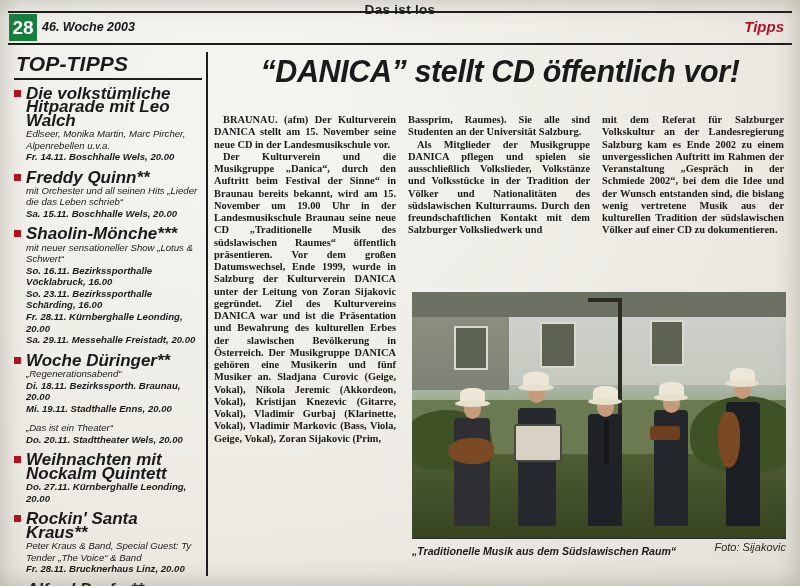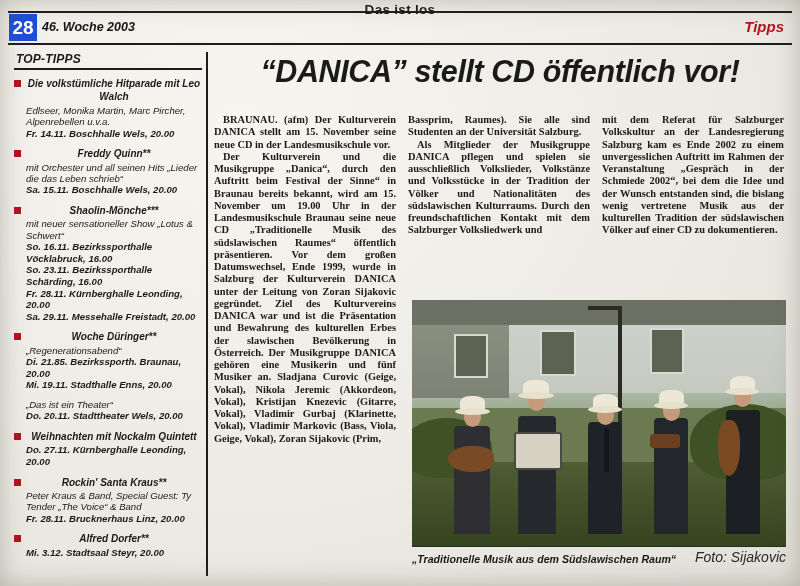--- a/index.html
+++ b/index.html
@@ -39,21 +39,21 @@
   .masthead-rule-bottom {
     position: absolute;
     left: 8px; top: 43px;
     width: 784px; height: 2px;
     background: #1c1c1c;
   }
   .page-num-badge {
     position: absolute;
     left: 9px; top: 14px;
     width: 28px; height: 27px;
-    background: #1d4ed8;
+    background: #15803d;
     color: #fff;
     font-weight: bold;
     font-size: 19px;
     text-align: center;
     line-height: 27px;
     font-family: "Liberation Sans", sans-serif;
   }
   .week-label {
     position: absolute;
     left: 42px; top: 20px;
@@ -80,44 +80,43 @@
     color: #b4121e;
   }
 
   
   .left-col {
     position: absolute;
     left: 14px; top: 52px;
     width: 188px;
   }
   .topt-title {
-    font-size: 12px;
+    font-size: 21px;
     font-weight: bold;
     font-style: italic;
     letter-spacing: .2px;
     margin: 0 0 2px 2px;
   }
   .topt-underline {
     height: 2px;
     background: #1c1c1c;
     margin: 1px 0 7px 0;
   }
   .tip {
     margin-bottom: 8px;
     padding-left: 0;
   }
   .tip-head {
-    font-size: 10px;
+    font-size: 17px;
     font-weight: bold;
     font-style: italic;
     line-height: 13.4px;
     margin: 0 0 1px 0;
     position: relative;
     padding-left: 12px;
-    text-align: center;
   }
   .tip-head .bullet {
     position: absolute;
     left: 0; top: 3px;
     width: 7px; height: 7px;
     background: #b4121e;
     display: inline-block;
   }
   .tip-body {
     font-size: 9.6px;
@@ -175,21 +174,21 @@
   .col p.noindent {
     text-indent: 0;
   }
   .lead {
     text-indent: 0;
   }
 
   
   .photo-wrap {
     position: absolute;
-    left: 412px; top: 300px;
+    left: 412px; top: 292px;
     width: 374px;
   }
   .photo {
     position: relative;
     width: 374px;
     height: 246px;
     overflow: hidden;
     background: #6c7a52;
   }
   .sky {
@@ -262,21 +261,21 @@
   }
   .caption {
     font-size: 10.6px;
     font-weight: bold;
     font-style: italic;
     line-height: 14px;
   }
   .credit {
     position: absolute;
     right: 0; top: 0;
-    font-size: 14px;
+    font-size: 11px;
     font-style: italic;
     color: #2a2a2a;
   }
   .caption-rule {
     position: absolute;
     left: 0; top: -3px;
     width: 374px; height: 1px;
     background: #2b2b2b;
   }
   
@@ -323,21 +322,21 @@
       <div class="tip-body">mit neuer sensationeller Show „Lotus &amp; Schwert“</div>
       <div class="tip-date" style="white-space:pre-line">So. 16.11. Bezirkssporthalle Vöcklabruck, 16.00
 So. 23.11. Bezirkssporthalle Schärding, 16.00
 Fr. 28.11. Kürnberghalle Leonding, 20.00
 Sa. 29.11. Messehalle Freistadt, 20.00</div>
     </div>
 
     <div class="tip">
       <div class="tip-head"><span class="bullet"></span><span>Woche Düringer**</span></div>
       <div class="tip-body">„Regenerationsabend“</div>
-      <div class="tip-date" style="white-space:pre-line">Di. 21.85. Bezirkssporth. Braunau, 20.00
+      <div class="tip-date" style="white-space:pre-line">Di. 18.11. Bezirkssporth. Braunau, 20.00
 Mi. 19.11. Stadthalle Enns, 20.00</div>
     </div>
 
     <div class="tip">
       <div class="tip-body">„Das ist ein Theater“</div>
       <div class="tip-date">Do. 20.11. Stadttheater Wels, 20.00</div>
     </div>
 
     <div class="tip">
       <div class="tip-head"><span class="bullet"></span><span>Weihnachten mit Nockalm Quintett</span></div>

